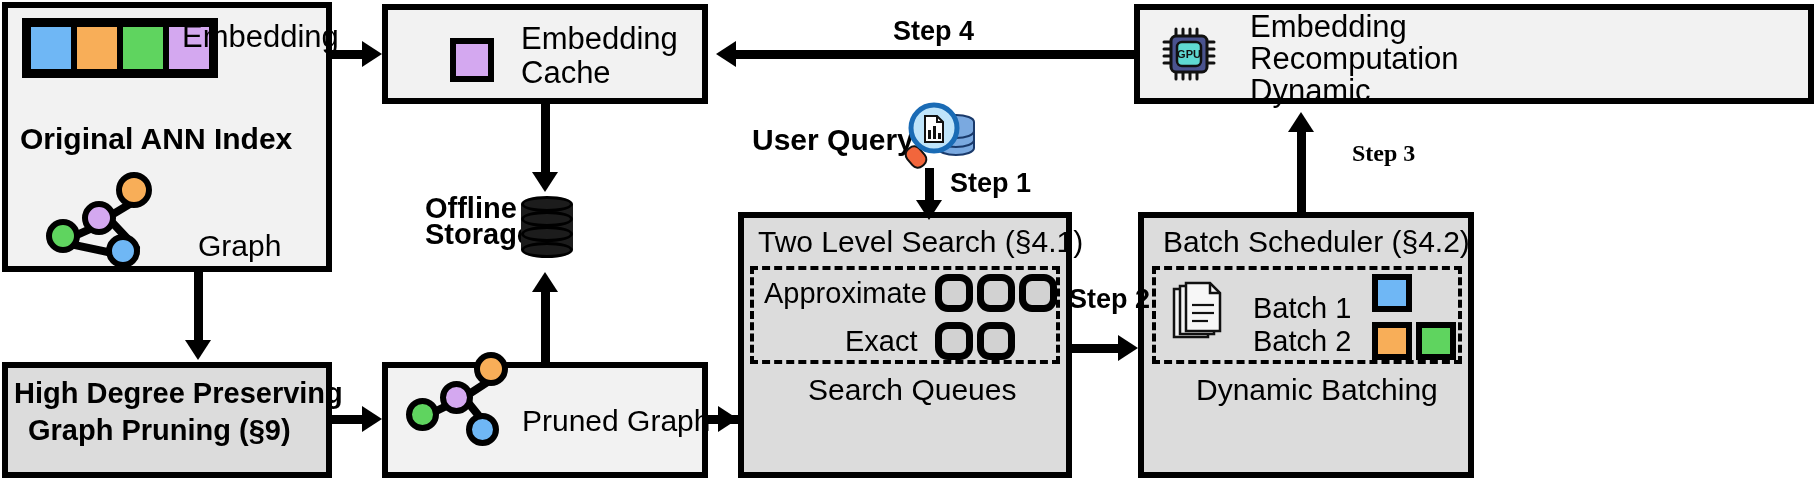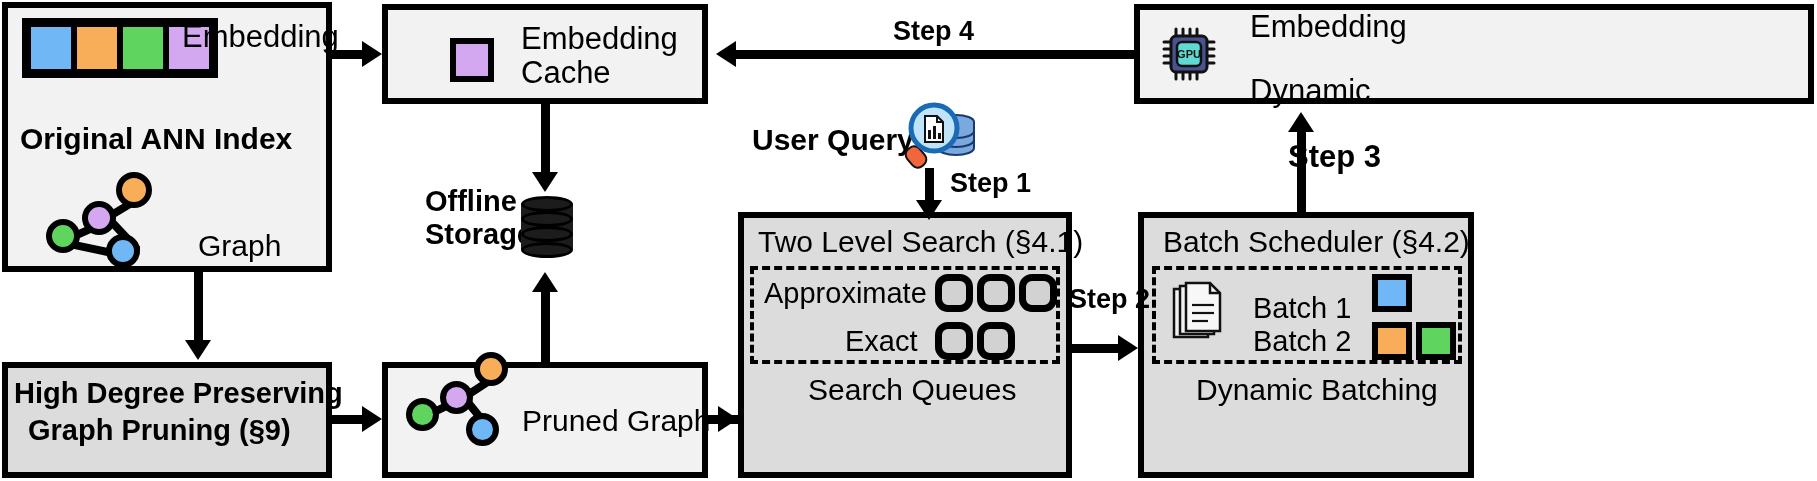--- a/index.html
+++ b/index.html
@@ -99,23 +99,24 @@
           <line x1="46" y1="24" x2="54" y2="24"></line>
         <line x1="46" y1="31" x2="54" y2="31"></line>
           <line x1="46" y1="38" x2="54" y2="38"></line>
       </g>
       <rect x="11" y="11" width="36" height="36" rx="5" fill="#4a538f" stroke="#111" stroke-width="3"></rect>
       <rect x="17" y="17" width="24" height="24" rx="5" fill="#5fd9d2" stroke="#111" stroke-width="2.5"></rect>
       <text x="29" y="33" font-family="'Liberation Sans',sans-serif" font-size="11" font-weight="bold" fill="#111" text-anchor="middle">GPU</text>
     </svg>
   </div>
   <div class="lbl" style="left:1250px;top:10px;font-size:31px;">Embedding</div>
+  <div class="lbl" style="left:1250px;top:42px;font-size:31px;">Recomputation</div>
   <div class="lbl" style="left:1250px;top:74px;font-size:31px;">Dynamic</div>
 
-  <div class="lbl bold" style="left:425px;top:185px;font-size:29px;">Offline</div>
+  <div class="lbl bold" style="left:425px;top:192px;font-size:29px;">Offline</div>
   <div class="lbl bold" style="left:425px;top:218px;font-size:29px;">Storage</div>
   <div class="cyl" style="left:521px;top:196px;width:52px;height:62px;">
     <div class="body" style="top:8px;height:46px;"></div>
     <div class="disc" style="top:0px;"></div>
     <div class="disc" style="top:15px;"></div>
     <div class="disc" style="top:30px;"></div>
     <div class="disc" style="top:46px;"></div>
   </div>
 
   <div class="box gray" style="left:2px;top:362px;width:330px;height:116px;"></div>
@@ -211,19 +212,19 @@
   <div class="ln" style="left:925px;top:168px;width:9px;height:36px;"></div>
   <div class="ah d" style="left:916px;top:200px;"></div>
   <div class="lbl bold" style="left:950px;top:168px;font-size:27px;">Step 1</div>
 
   <div class="ln" style="left:1072px;top:344px;width:50px;height:9px;"></div>
   <div class="ah r" style="left:1118px;top:335px;"></div>
   <div class="lbl bold" style="left:1069px;top:284px;font-size:27px;">Step 2</div>
 
   <div class="ln" style="left:1297px;top:130px;width:9px;height:82px;"></div>
   <div class="ah u" style="left:1288px;top:112px;"></div>
-  <div class="lbl bold" style="left:1288px;top:140px;font-size:31px;">Step 3</div>
+  <div class="lbl bold" style="left:1352px;top:140px;font-size:24px;font-family:Liberation Serif, serif;">Step 3</div>
 
   <div class="ln" style="left:736px;top:50px;width:400px;height:9px;"></div>
   <div class="ah l" style="left:716px;top:41px;"></div>
   <div class="lbl bold" style="left:893px;top:16px;font-size:27px;">Step 4</div>
 
 </div>
 
 </body></html>

